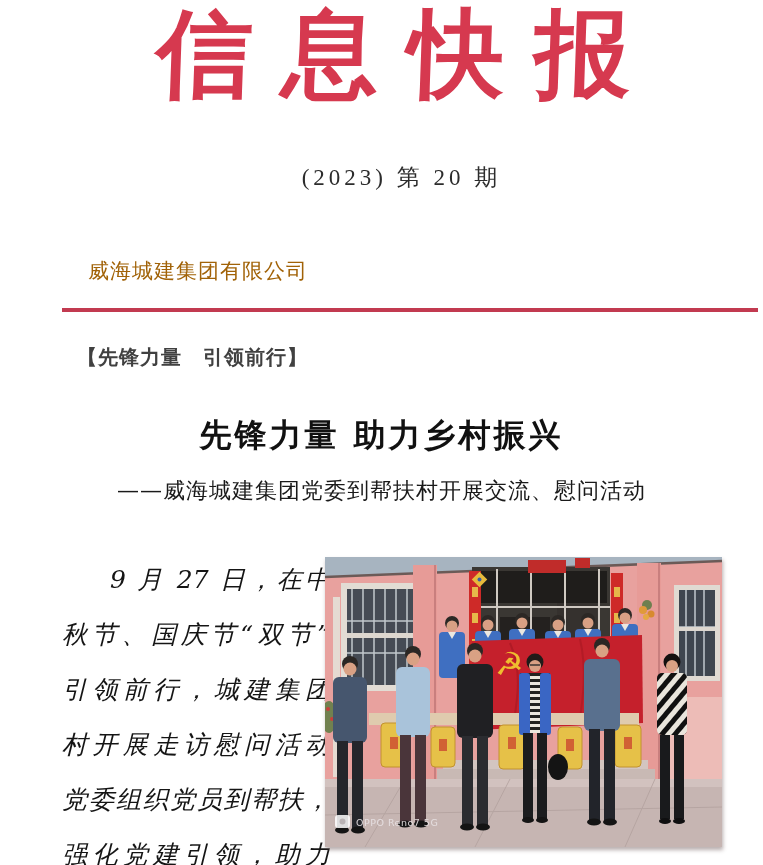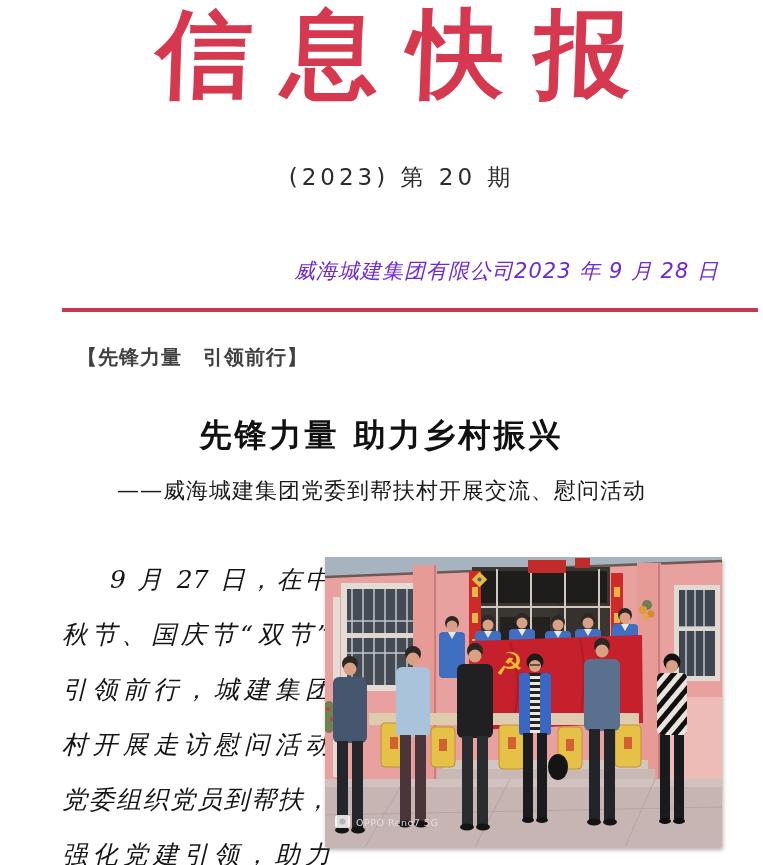--- a/index.html
+++ b/index.html
@@ -3,24 +3,24 @@
 <meta charset="utf-8">
 <style>
   html,body{margin:0;padding:0;background:#ffffff;}
   #page{position:relative;width:763px;height:865px;background:#ffffff;overflow:hidden;
         font-family:"DejaVu Sans",sans-serif;color:#1c1c1c;}
 
   .masthead-title{position:absolute;top:4px;left:0;width:100%;box-sizing:border-box;
     text-align:center;padding-left:54px;font-family:"DejaVu Serif",serif;font-weight:700;
     font-size:96px;line-height:1.05;letter-spacing:30px;color:#d6394f;transform:skewX(-2deg);}
   .issue-line{position:absolute;top:162px;left:0;width:100%;box-sizing:border-box;
-    text-align:center;padding-left:40px;font-size:23px;letter-spacing:4px;color:#2c2c2c;}
+    text-align:center;padding-left:40px;font-size:23px;letter-spacing:4px;color:#2c2c2c;font-family:Liberation Serif, serif;}
   .info-row{position:absolute;top:257px;left:0;right:0;display:flex;
-    justify-content:flex-end;padding:0 44px 0 88px;font-size:21px;color:#6d28d9;
-    letter-spacing:1px;font-style:italic;}
+    justify-content:space-between;padding:0 44px 0 88px;font-size:21px;color:#a16207;
+    letter-spacing:1px;}
   .red-rule{position:absolute;top:308px;left:62px;right:5px;height:4px;background:#c23a50;}
 
   .column-tag{position:absolute;top:344px;left:77px;font-size:20px;font-weight:700;
     letter-spacing:1px;color:#404040;}
   .article-title{position:absolute;top:414px;left:0;width:100%;text-align:center;
     font-size:32px;font-weight:700;letter-spacing:3px;color:#111;}
   .article-subtitle{position:absolute;top:476px;left:0;width:100%;text-align:center;
     font-family:"DejaVu Serif",serif;font-size:22px;color:#1a1a1a;letter-spacing:1px;}
 
   .body-col{position:absolute;top:552px;left:62px;width:268px;
@@ -37,21 +37,20 @@
 <body>
 
 <div id="page">
 
   <div class="masthead-title">信息快报</div>
 
   <div class="issue-line">(2023) 第 20 期</div>
 
   <div class="info-row">
     <span>威海城建集团有限公司</span>
-    <span>2023 年 9 月 28 日</span>
   </div>
 
   <div class="red-rule"></div>
 
   <div class="column-tag">【先锋力量　引领前行】</div>
 
   <div class="article-title">先锋力量 助力乡村振兴</div>
 
   <div class="article-subtitle">——威海城建集团党委到帮扶村开展交流、慰问活动</div>
 

